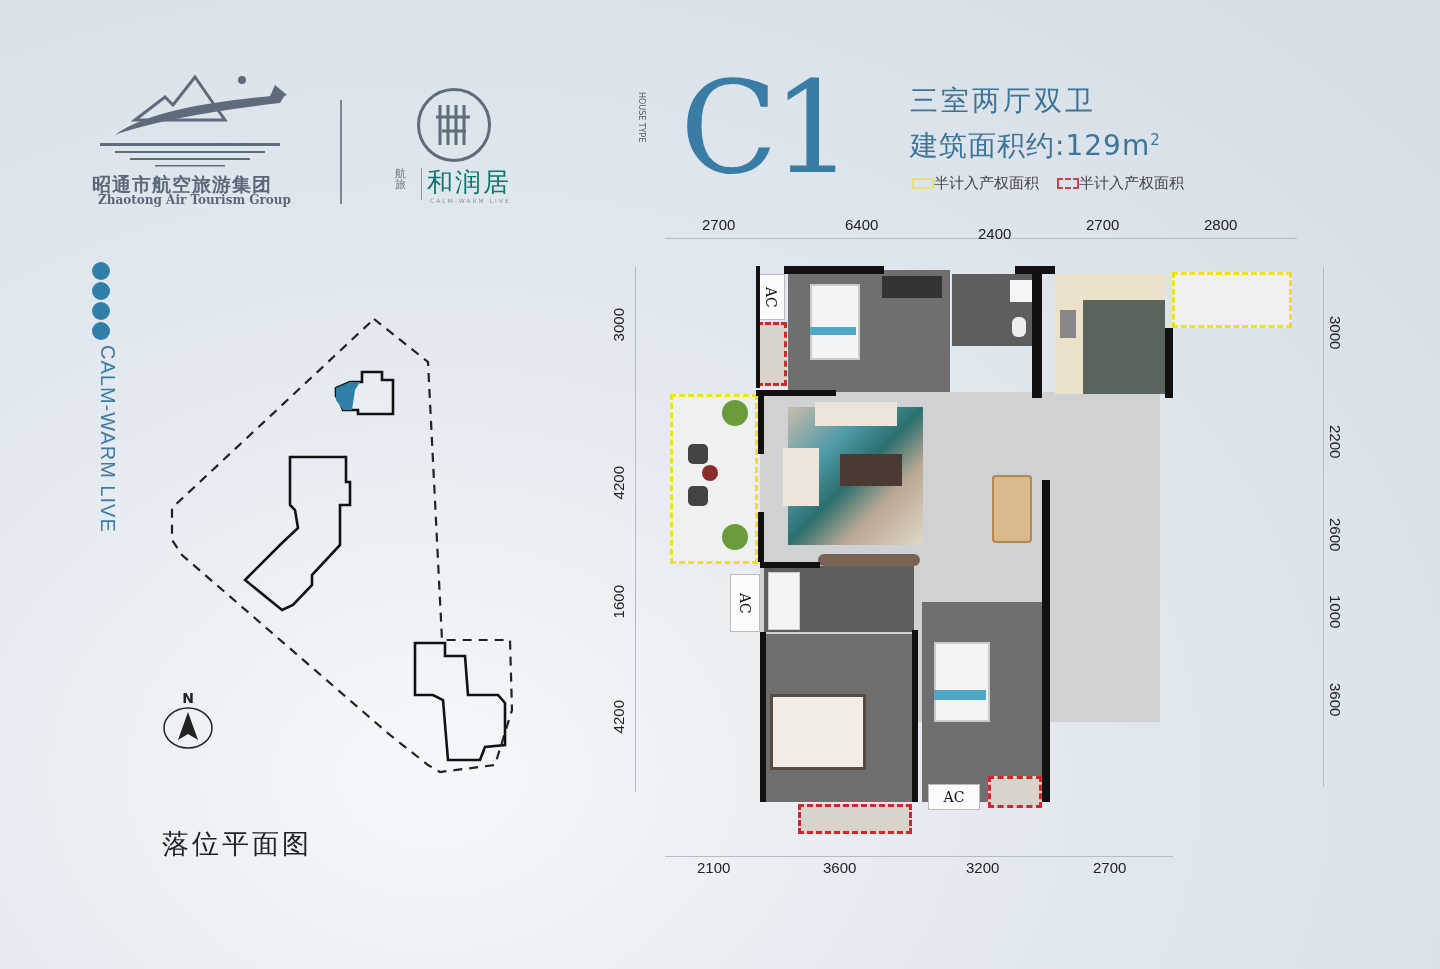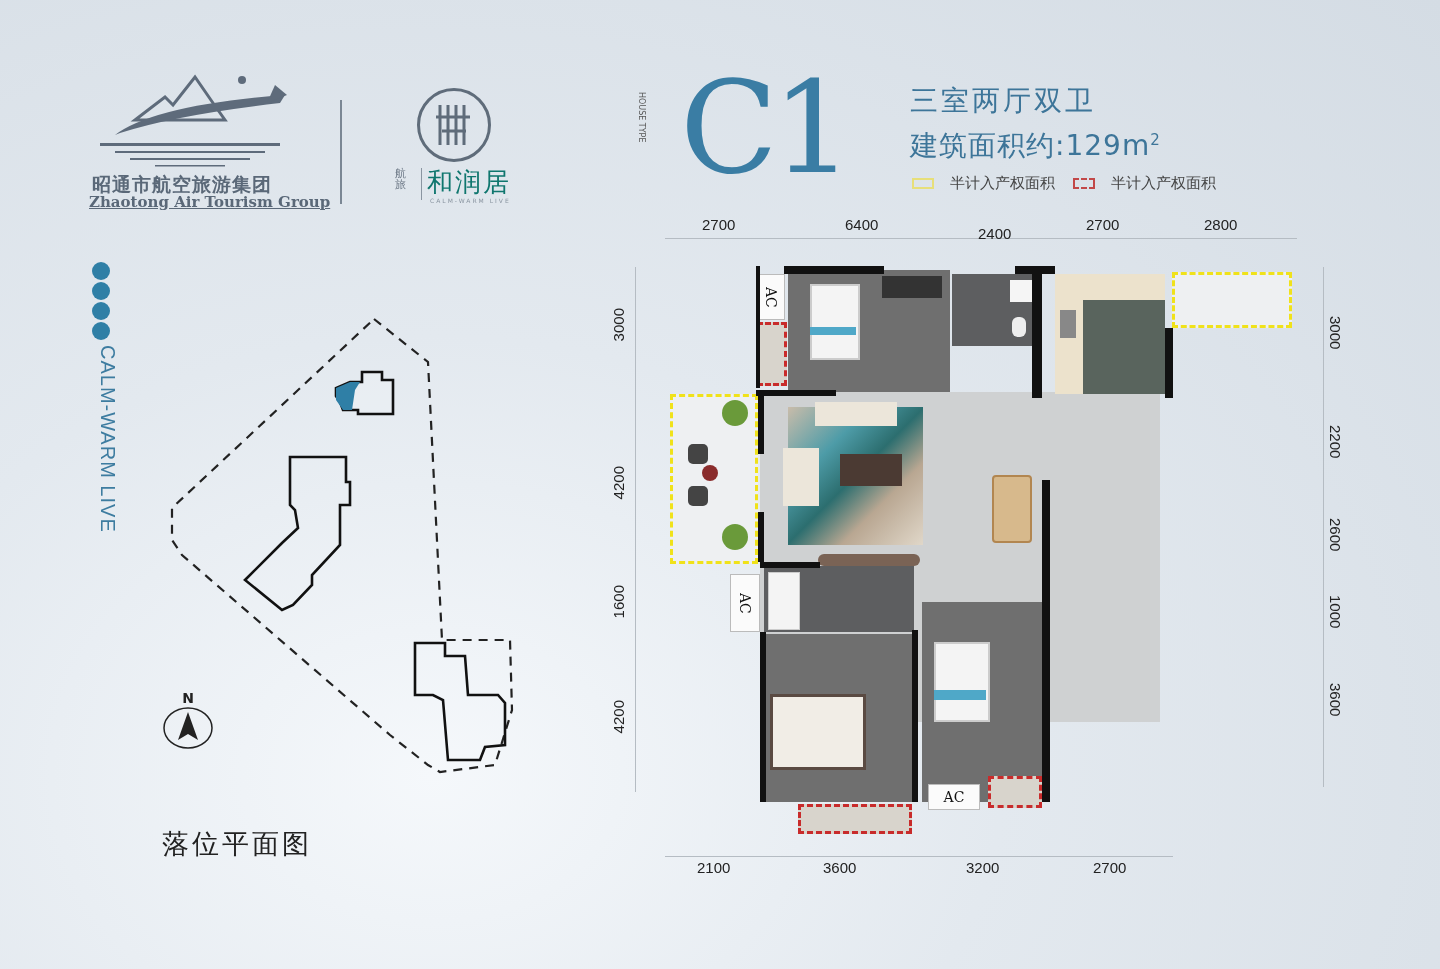--- a/index.html
+++ b/index.html
@@ -1,37 +1,37 @@
 <!DOCTYPE html>
 <html><head>
 <meta charset="utf-8">
 <style>
   html,body{margin:0;padding:0;}
   body{width:1440px;height:969px;overflow:hidden;position:relative;
     font-family:"DejaVu Sans",sans-serif;
     background:radial-gradient(ellipse at 30% 80%, #f5f8fb 0%, #e3e9ef 40%, #d4dce4 100%);}
   .abs{position:absolute;}
   .brand-cn{left:92px;top:172px;font-size:19px;font-weight:bold;letter-spacing:1px;color:#5a6878;}
-  .brand-en{left:89px;top:193px;font-size:15px;font-family:"DejaVu Serif",serif;font-weight:bold;color:#5a6878;text-decoration:underline;}
+  .brand-en{left:98px;top:193px;font-size:12px;font-family:"DejaVu Serif",serif;font-weight:bold;color:#5a6878;}
   .sep{left:340px;top:100px;width:2px;height:104px;background:#7b8794;}
   .hrj-cn{left:427px;top:165px;font-size:26px;color:#0f766e;letter-spacing:2px;}
   .hrj-en{left:430px;top:197px;font-size:6px;color:#8a95a1;letter-spacing:2px;}
   .hang{left:395px;top:168px;font-size:11px;color:#6b7785;width:12px;line-height:11px;}
   .vtitle{left:88px;top:262px;width:26px;height:300px;}
   .vtitle .circles{display:flex;flex-direction:column;gap:2px;align-items:center;}
   .vtitle .c{width:18px;height:18px;border-radius:50%;background:#2f7fa6;}
   .vtxt{position:absolute;left:96px;top:345px;writing-mode:vertical-rl;font-size:20px;color:#3d7ca0;letter-spacing:1px;font-family:"Liberation Sans",sans-serif;}
   .site-caption{left:162px;top:826px;font-size:27px;color:#222;letter-spacing:3px;}
   .house-type{left:637px;top:92px;writing-mode:vertical-rl;font-size:8px;color:#555;line-height:8px;letter-spacing:0;}
   .c1{left:680px;top:64px;font-family:"DejaVu Serif",serif;font-size:128px;color:#3a7da4;line-height:1;letter-spacing:-6px;}
   .desc1{left:910px;top:82px;font-size:28px;color:#3d7599;letter-spacing:3px;}
   .desc2{left:910px;top:127px;font-size:28px;color:#3d7599;letter-spacing:1px;}
   .desc2 sup{font-size:15px;}
   .legend{left:912px;top:174px;display:flex;gap:18px;align-items:center;font-size:15px;color:#444;}
-  .legend .item{display:flex;align-items:center;gap:16px;}
+  .legend .item{display:flex;align-items:center;gap:0;}
   .sw{width:22px;height:11px;box-sizing:border-box;}
   .sw.y{border:2px solid #e7df7a;}
   .sw.r{border:2px dashed #c24848;}
   .dim{font-size:15px;color:#222;font-family:"Liberation Sans",sans-serif;}
   .dimline{background:#b5bcc3;}
   .vt{writing-mode:vertical-rl;}
   .wall{background:#111;}
   .room{background:#6f6f6f;}
   .floor{background:#cfd1d2;}
   .grey{background:#5d5e60;}

